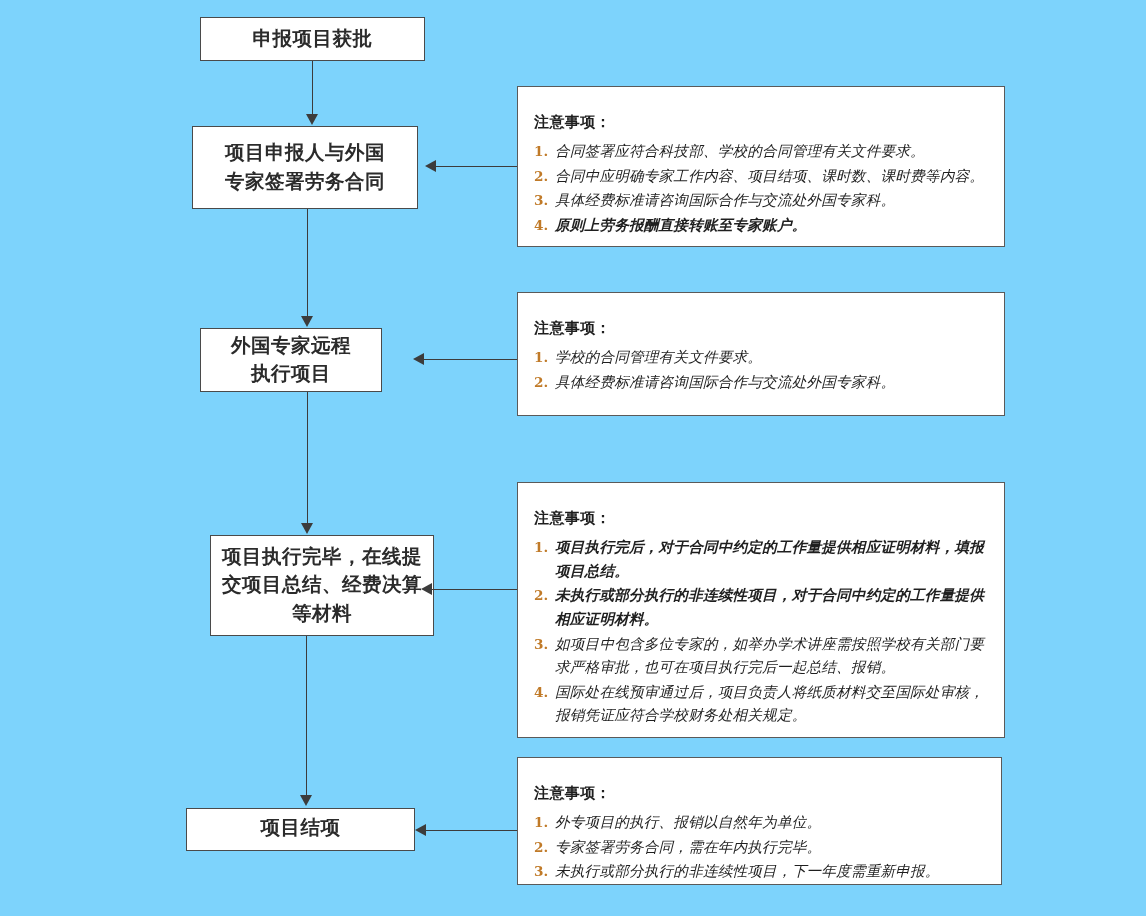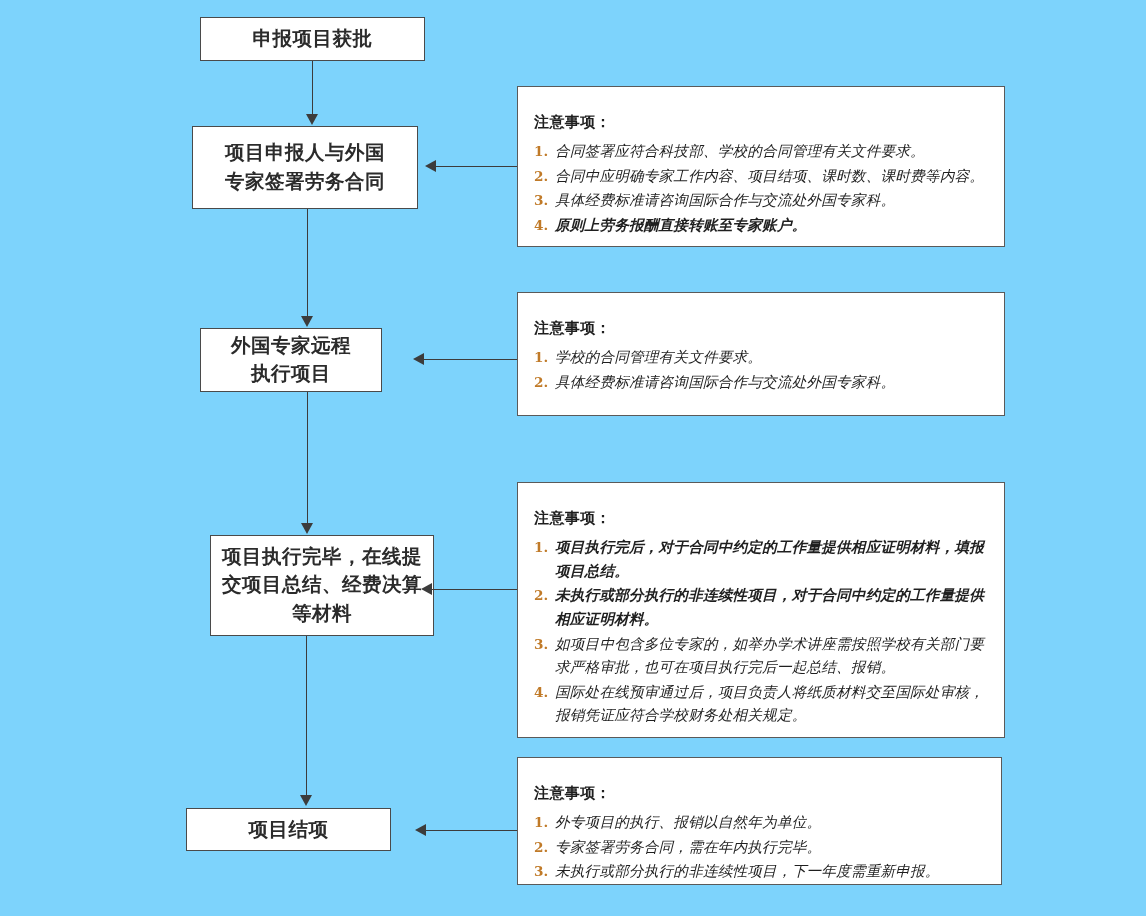--- a/index.html
+++ b/index.html
@@ -37,21 +37,21 @@
     font-weight: 600;
     color: #2b2b2b;
     letter-spacing: 0.5px;
     white-space: pre-line;
     padding: 0 10px;
   }
   .node.n1 { left: 200px; top: 17px;  width: 225px; height: 44px; }
   .node.n2 { left: 192px; top: 126px; width: 226px; height: 83px; }
   .node.n3 { left: 200px; top: 328px; width: 182px; height: 64px; }
   .node.n4 { left: 198px; top: 535px; width: 224px; height: 101px; margin-left: 12px; }
-  .node.n5 { left: 186px; top: 808px; width: 205px; height: 43px; }
+  .node.n5 { left: 186px; top: 808px; width: 229px; height: 43px; font-family: Liberation Mono, monospace; }
   .node.n2 .node-text,
   .node.n3 .node-text,
   .node.n4 .node-text { line-height: 1.45; }
 
   
   .vline {
     position: absolute;
     width: 0;
     border-left: 1.8px solid #3c3c3c;
   }

